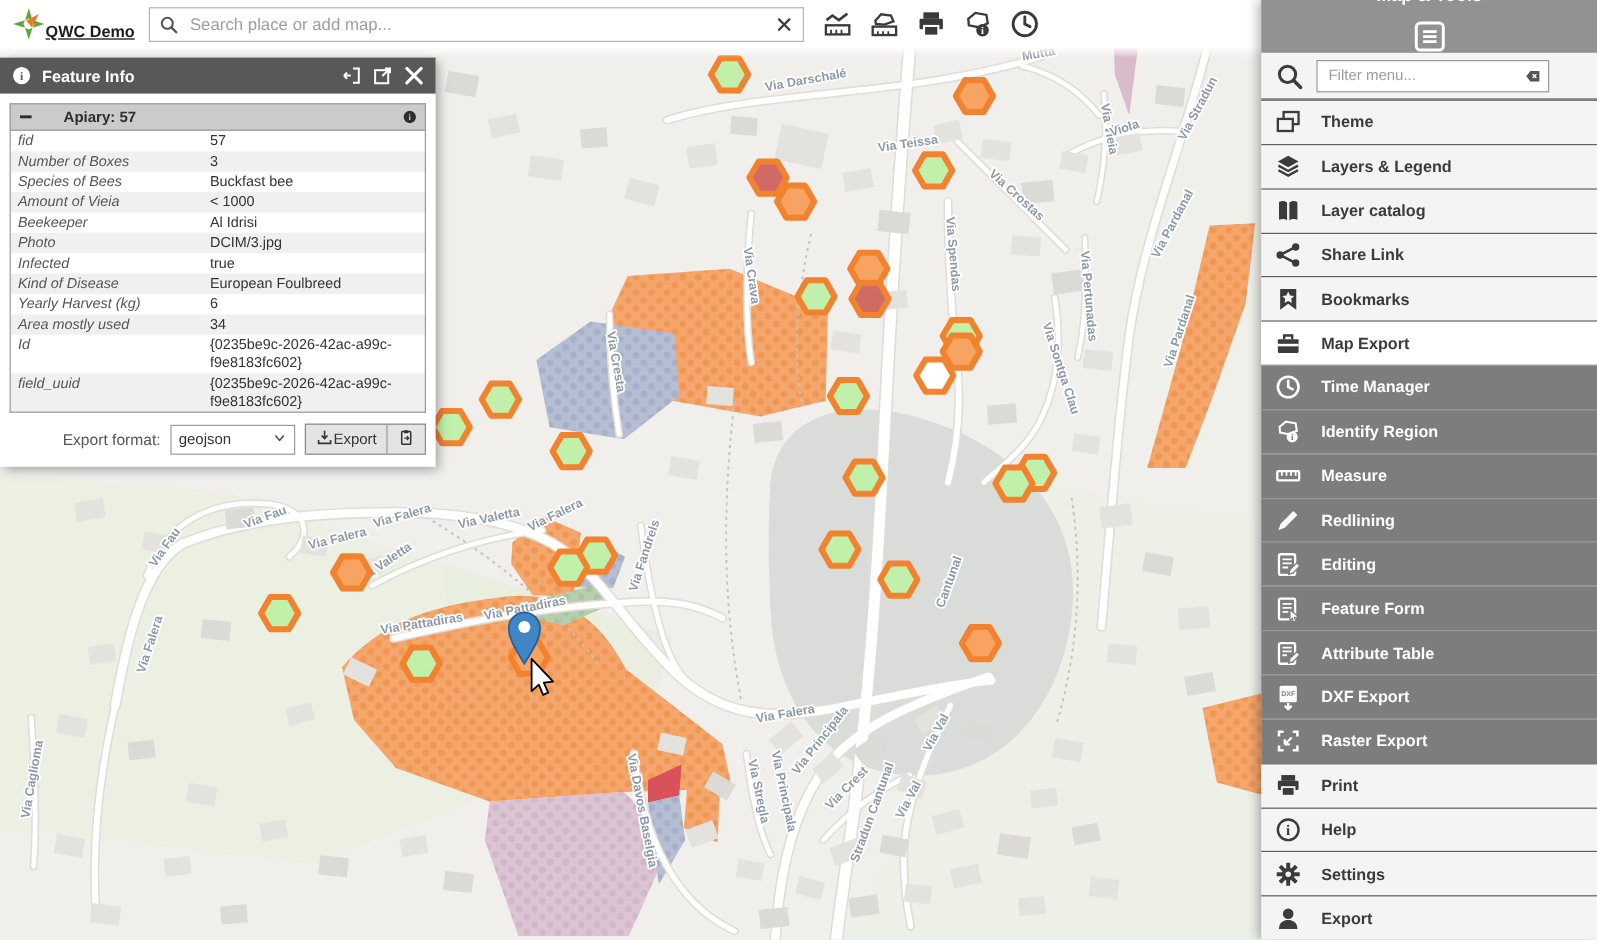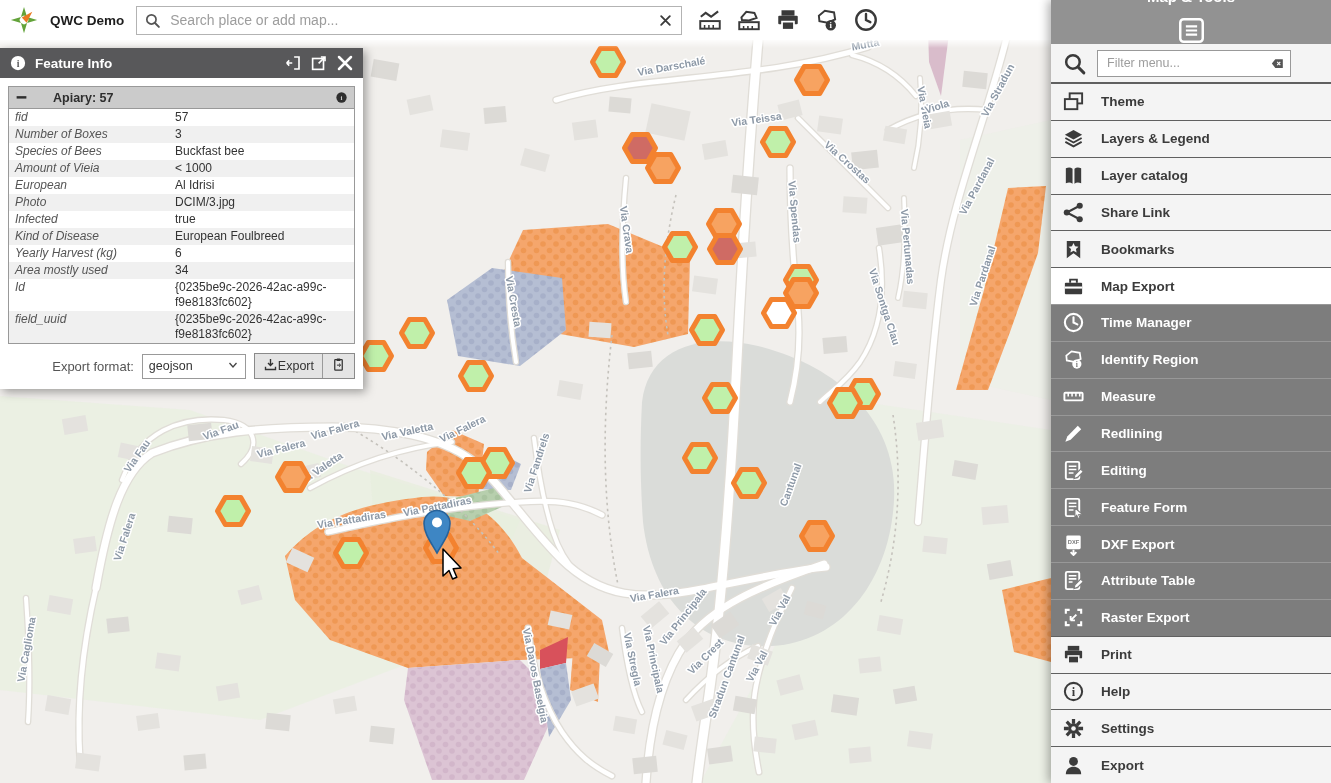--- a/index.html
+++ b/index.html
@@ -6,21 +6,21 @@
   body{width:1331px;height:783px;overflow:hidden;position:relative;
        font-family:"Liberation Sans",sans-serif;background:#f1efec;}
   #app{position:absolute;inset:0;width:1331px;height:783px;}
   #map{position:absolute;left:0;top:0;}
 
   
   #topbar{position:absolute;left:0;top:0;width:1051px;height:40px;background:#fff;
           display:flex;align-items:center;z-index:20;}
   #topbar::after{content:"";position:absolute;top:40px;left:0;right:0;height:8px;
           background:linear-gradient(rgba(255,255,255,.85),rgba(255,255,255,0));pointer-events:none;}
-  .logo{display:flex;align-items:center;gap:12px;padding:0 12px 0 10px;}
+  .logo{display:flex;align-items:flex-end;gap:0;padding:0 12px 0 10px;text-decoration:underline;}
   .logo svg{width:28px;height:28px;}
   .logo span{font-weight:bold;font-size:13.5px;color:#1d1d1d;white-space:nowrap;}
   .searchbox{width:544px;height:27px;border:1px solid #b3b3b3;display:flex;align-items:center;background:#fff;}
   .searchbox .sic{color:#555;margin:0 7px;display:flex;}
   .searchbox .sic svg{width:17px;height:17px;}
   .searchbox input{flex:1;border:none;outline:none;font-size:14px;color:#333;background:transparent;}
   .searchbox input::placeholder{color:#9d9d9d;}
   .searchbox .clear{color:#3b3b3b;margin:0 9px;display:flex;cursor:pointer;}
   .searchbox .clear svg{width:13px;height:13px;}
   .toptools{display:flex;gap:13px;margin-left:15px;color:#3a3a3a;--icon-bg:#ffffff;}
@@ -464,21 +464,21 @@
             </tr>
             <tr>
               <td class="lbl">Species of Bees</td>
               <td>Buckfast bee</td>
             </tr>
             <tr>
               <td class="lbl">Amount of Vieia</td>
               <td>&lt; 1000</td>
             </tr>
             <tr>
-              <td class="lbl">European</td>
+              <td class="lbl">Beekeeper</td>
               <td>Al Idrisi</td>
             </tr>
             <tr>
               <td class="lbl">Photo</td>
               <td>DCIM/3.jpg</td>
             </tr>
             <tr>
               <td class="lbl">Infected</td>
               <td>true</td>
             </tr>
@@ -670,36 +670,36 @@
               <rect x="4" y="3" width="14" height="18" rx="1.5" fill="none" stroke="currentColor" stroke-width="2"></rect>
               <path d="M7 7.5 H15 M7 11 H15 M7 14.5 H12" stroke="currentColor" stroke-width="1.6"></path>
               <path d="M13.5 12.5 L21 19 L17.3 19.4 L18.8 22.7 L16.8 23.4 L15.4 20 L13.5 22.3 Z" fill="currentColor" stroke="var(--icon-bg,#fff)" stroke-width="1.1"></path>
             </svg>
           </span>
           <span>Feature Form</span>
         </div>
         <div class="menu-item dark">
           <span class="mico">
             <svg viewBox="0 0 24 24">
+              <rect x="4" y="3" width="14" height="18" rx="1.5" fill="none" stroke="currentColor" stroke-width="2"></rect>
+              <path d="M7 7 H15 M7 10.3 H15 M7 13.6 H11" stroke="currentColor" stroke-width="1.6"></path>
+              <path d="M12.5 20.5 L13.5 16.5 L19.5 10.5 L22.2 13.2 L16.2 19.2 Z" fill="currentColor" stroke="var(--icon-bg,#fff)" stroke-width="1.2"></path>
+            </svg>
+          </span>
+          <span>Attribute Table</span>
+        </div>
+        <div class="menu-item dark">
+          <span class="mico">
+            <svg viewBox="0 0 24 24">
               <rect x="4.5" y="2.5" width="15" height="14.5" rx="1.5" fill="currentColor"></rect>
               <text x="12" y="11.8" font-size="6" font-weight="bold" fill="var(--icon-bg,#fff)" text-anchor="middle">DXF</text>
               <path d="M12 17.5 V22.5 M9 20 L12 23 L15 20" stroke="currentColor" stroke-width="2" fill="none"></path>
             </svg>
           </span>
           <span>DXF Export</span>
-        </div>
-        <div class="menu-item dark">
-          <span class="mico">
-            <svg viewBox="0 0 24 24">
-              <rect x="4" y="3" width="14" height="18" rx="1.5" fill="none" stroke="currentColor" stroke-width="2"></rect>
-              <path d="M7 7 H15 M7 10.3 H15 M7 13.6 H11" stroke="currentColor" stroke-width="1.6"></path>
-              <path d="M12.5 20.5 L13.5 16.5 L19.5 10.5 L22.2 13.2 L16.2 19.2 Z" fill="currentColor" stroke="var(--icon-bg,#fff)" stroke-width="1.2"></path>
-            </svg>
-          </span>
-          <span>Attribute Table</span>
         </div>
         <div class="menu-item dark">
           <span class="mico">
             <svg viewBox="0 0 24 24">
               <path d="M4 8 V4 H8 M16 4 H20 V8 M20 16 V20 H16 M8 20 H4 V16" stroke="currentColor" stroke-width="2.2" fill="none"></path>
               <path d="M15 9 L9 15 M9 15 H13.5 M9 15 V10.5" stroke="currentColor" stroke-width="2" fill="none"></path>
             </svg>
           </span>
           <span>Raster Export</span>
         </div>

